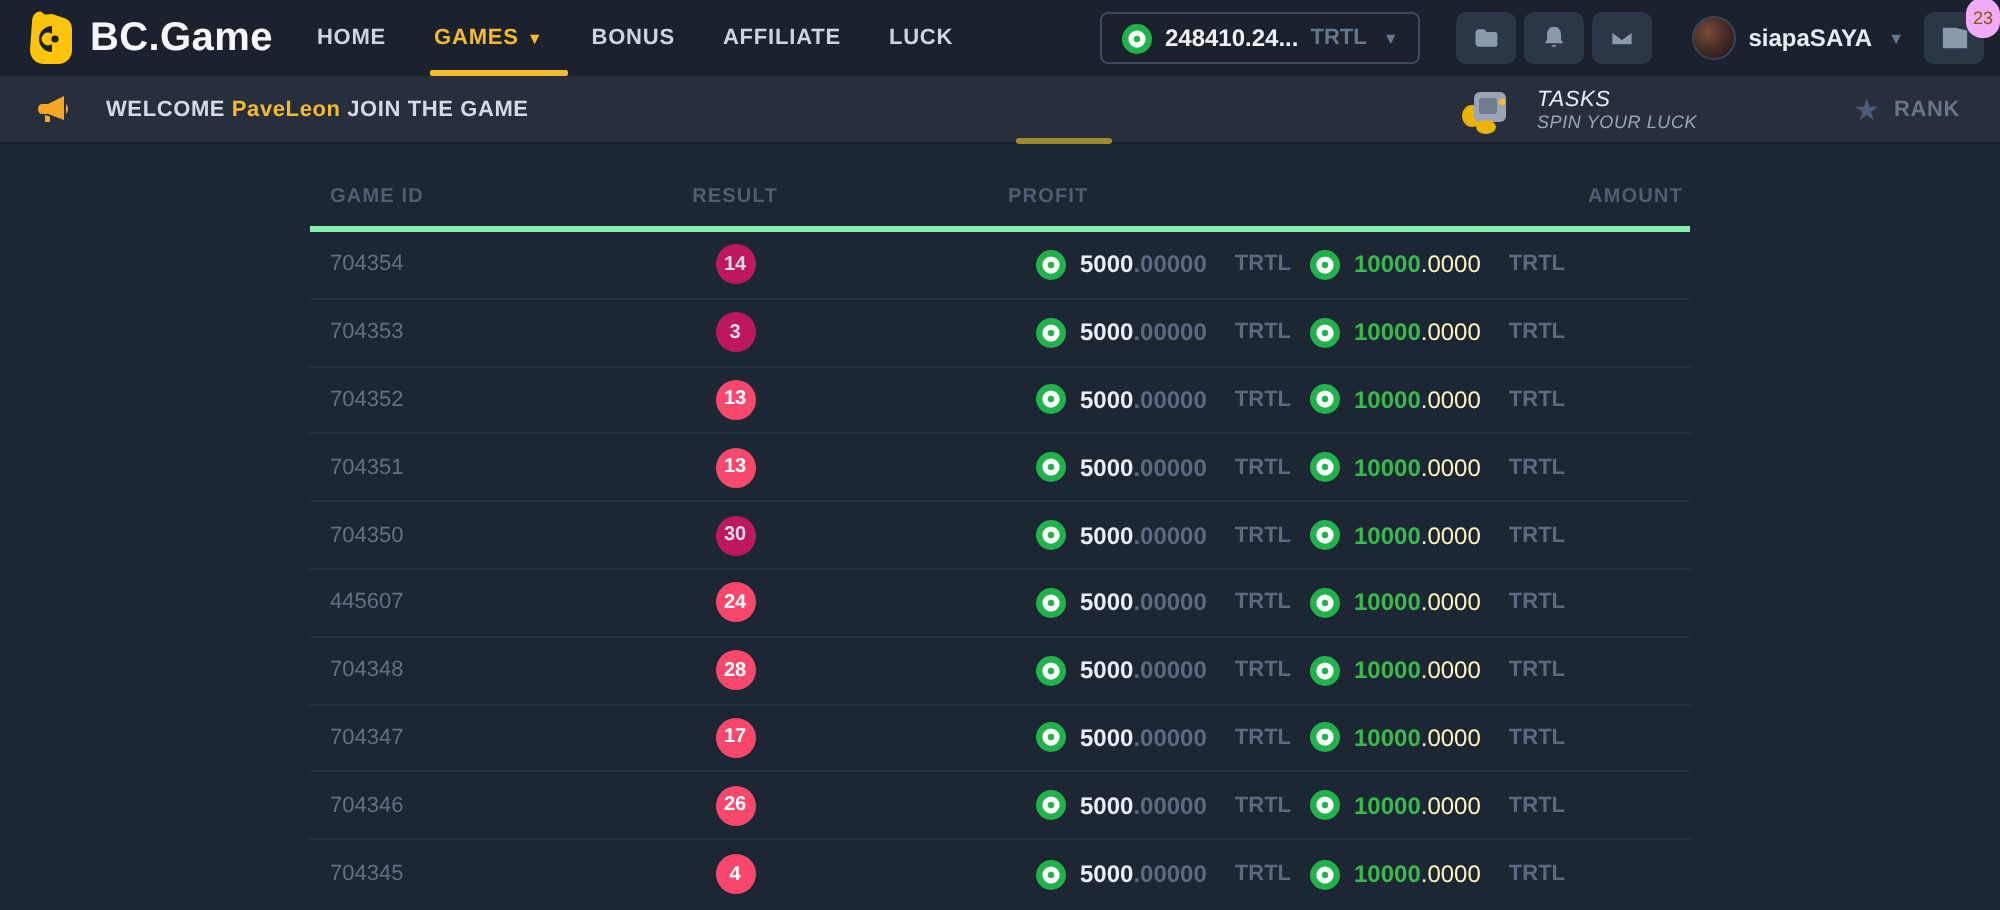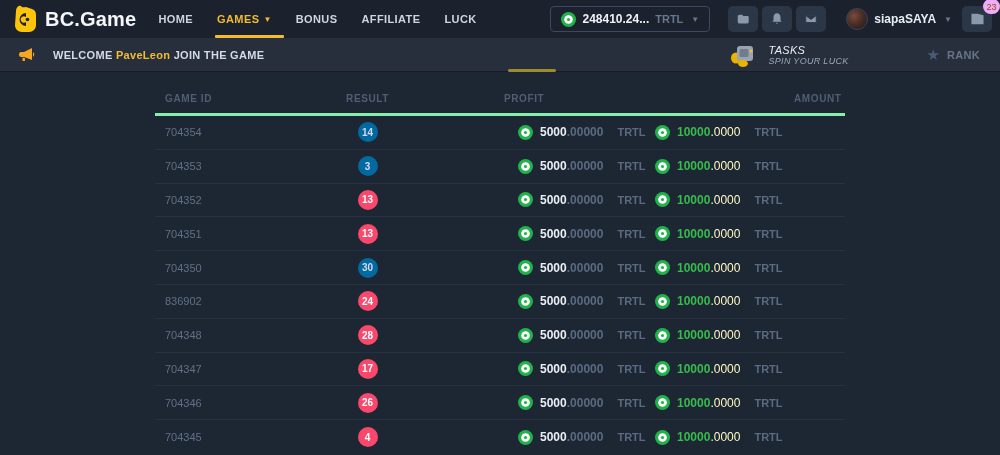--- a/index.html
+++ b/index.html
@@ -32,21 +32,21 @@
     display:flex; align-items:center; justify-content:center; margin-right:4px; cursor:pointer; }
   .icon-btn svg { width:14px; height:14px; fill:#8b99ad; }
   .user-block { display:flex; align-items:center; gap:6px; margin:0 10px 0 16px; cursor:pointer; }
   .avatar { width:22px; height:22px; border-radius:50%;
     background:radial-gradient(circle at 35% 35%, #7a4a3a 0%, #4a2e28 45%, #1d1416 100%);
     border:1px solid #3a4454; }
   .user-name { color:#e8edf4; font-size:12px; font-weight:bold; }
   .chat-btn { position:relative; width:30px; height:26px; background:#2b3647; border-radius:5px;
     display:flex; align-items:center; justify-content:center; cursor:pointer; }
   .chat-btn svg { width:15px; height:14px; fill:#8b99ad; }
-  .chat-badge { position:absolute; top:-7px; right:-8px; min-width:17px; height:15px;
+  .chat-badge { position:absolute; top:-7px; right:-8px; min-width:17px; height:20px;
     background:#f0abfc; color:#8a5600; font-size:9px; font-weight:normal; border-radius:8px;
     display:flex; align-items:center; justify-content:center; padding:0 3px; }
 
   
   .banner { position:absolute; top:38px; left:0; width:1000px; height:34px;
     background:#272f3d; display:flex; align-items:center; border-bottom:1px solid #161d27; }
   .megaphone { margin-left:18px; width:17px; height:16px; }
   .welcome-text { margin-left:18px; font-size:11px; font-weight:bold; color:#d4dbe6;
     letter-spacing:.3px; }
   .welcome-text .uname { color:#f3bb2f; }
@@ -72,21 +72,21 @@
   .th-amount { padding-left:139px; }
   .th-profit { padding-left:84px; }
 
   .trow { display:grid; grid-template-columns:160px 105px 235px 190px; height:33.8px;
     align-items:center; border-bottom:1px solid #27313f; }
   .trow:last-child { border-bottom:none; }
   .td-gameid { color:#626f85; font-size:11px; padding-left:10px; }
   .td-result { display:flex; justify-content:center; }
   .result-badge { width:20px; height:20px; border-radius:50%; display:flex; align-items:center;
     justify-content:center; color:#fff; font-size:10px; font-weight:bold; }
-  .result-badge.navy { background:#0369a1; color:#d6daf0; }
+  .result-badge.navy { background:#be185d; color:#d6daf0; }
   .result-badge.pink { background:#f9486c; }
   .td-amount { display:flex; align-items:center; padding-left:98px; }
   .td-profit { display:flex; align-items:center; }
   .num { font-size:12px; font-weight:bold; margin-left:7px; white-space:nowrap; }
   .num .int-white { color:#e9eef5; }
   .num .dec-grey { color:#5b6a80; font-weight:bold; }
   .num .int-green { color:#38bb4c; }
   .num .dec-green { color:#fef9c3; font-weight:normal; }
   .cur { color:#5b6a80; font-size:11px; font-weight:bold; margin-left:14px; }
 </style>
@@ -317,21 +317,21 @@
         <circle cx="8" cy="8" r="8" fill="#22b24c"></circle>
             <circle cx="8" cy="8" r="4.6" fill="#ffffff"></circle>
             <circle cx="8" cy="8" r="1.7" fill="#22b24c"></circle>
       </svg>
       <span class="num"><span class="int-green">10000</span><span class="dec-green">.0000</span></span>
       <span class="cur">TRTL</span>
     </span>
   </div>
 
   <div class="trow">
-    <span class="td-gameid">836902</span>
+    <span class="td-gameid">445607</span>
     <span class="td-result">
       <span class="result-badge pink">24</span>
     </span>
     <span class="td-amount">
       <svg class="coin" viewBox="0 0 16 16">
         <circle cx="8" cy="8" r="8" fill="#22b24c"></circle>
             <circle cx="8" cy="8" r="4.6" fill="#ffffff"></circle>
             <circle cx="8" cy="8" r="1.7" fill="#22b24c"></circle>
       </svg>
       <span class="num"><span class="int-white">5000</span><span class="dec-grey">.00000</span></span>

